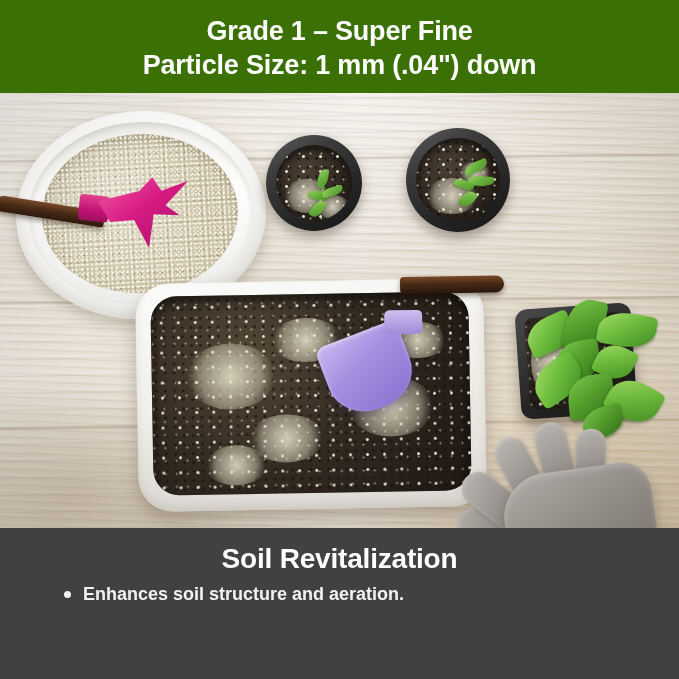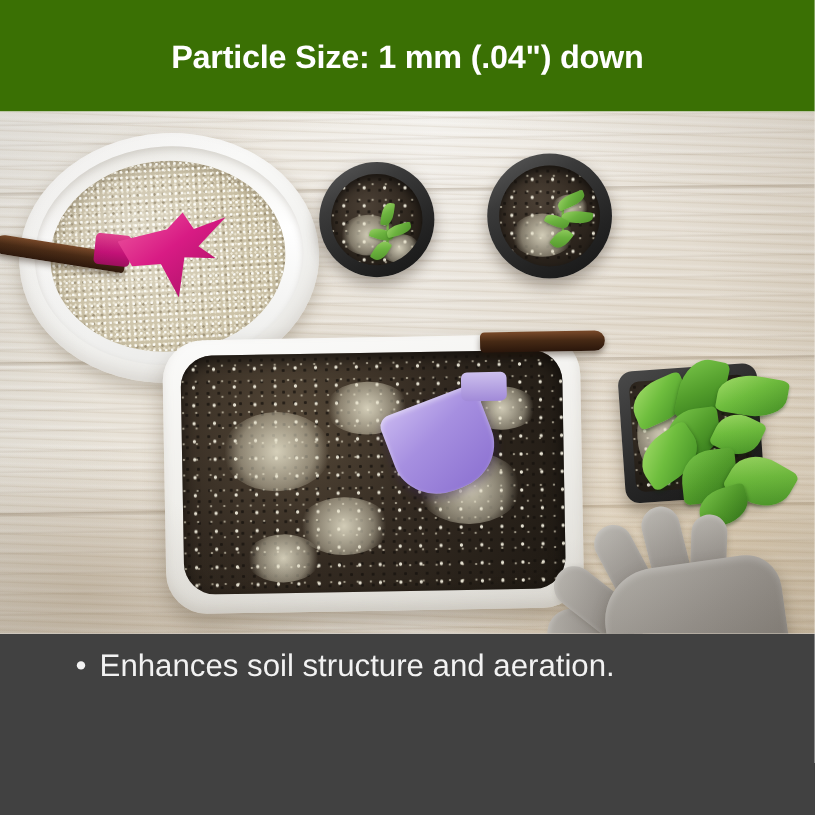--- a/index.html
+++ b/index.html
@@ -290,38 +290,40 @@
   }
   .benefit-list{
     list-style:none;
     width:100%;
     padding-left:42px;
     padding-right:10px;
   }
   .benefit-item{
     position:relative;
     color:#f2f2f2;
-    font-size:26px;
+    font-size:18px;
     line-height:25px;
     padding-left:19px;
     margin-bottom:1px;
+    font-weight:bold;
   }
   .benefit-item::before{
     content:"";
     position:absolute; left:0; top:9px;
     width:7px; height:7px; border-radius:50%;
     background:#f2f2f2;
   }
 </style>
 </head>
 <body>
 
 <div class="product-card">
 
   <div class="header-banner">
+    <div class="header-line">Grade 1 – Super Fine</div>
     <div class="header-line">Particle Size: 1 mm (.04") down</div>
   </div>
 
   <div class="photo-stage">
     <div class="wood-base"></div>
     <div class="wood-grain"></div>
     <div class="wood-grain2"></div>
     <div class="plank-seam seam-a"></div>
     <div class="plank-seam seam-b"></div>
     <div class="plank-seam seam-c"></div>
@@ -412,18 +414,19 @@
       <div class="finger" style="left:78px; top:6px;   width:32px; height:86px; transform:rotate(-6deg);"></div>
       <div class="finger" style="left:112px;top:18px;  width:30px; height:72px; transform:rotate(10deg);"></div>
       <div class="glove-palm"></div>
 
     </div>
 
     <div class="photo-vignette"></div>
   </div>
 
   <div class="footer-panel">
+    <div class="footer-title">Soil Revitalization</div>
     <ul class="benefit-list">
       <li class="benefit-item">Enhances soil structure and aeration.</li>
     </ul>
   </div>
 
 </div>
 
 </body></html>

